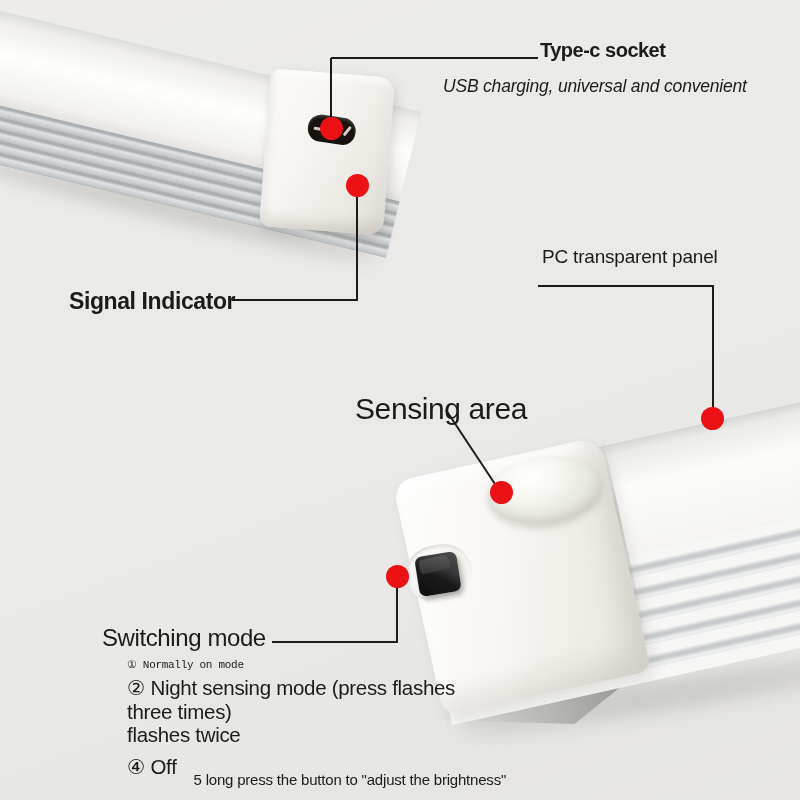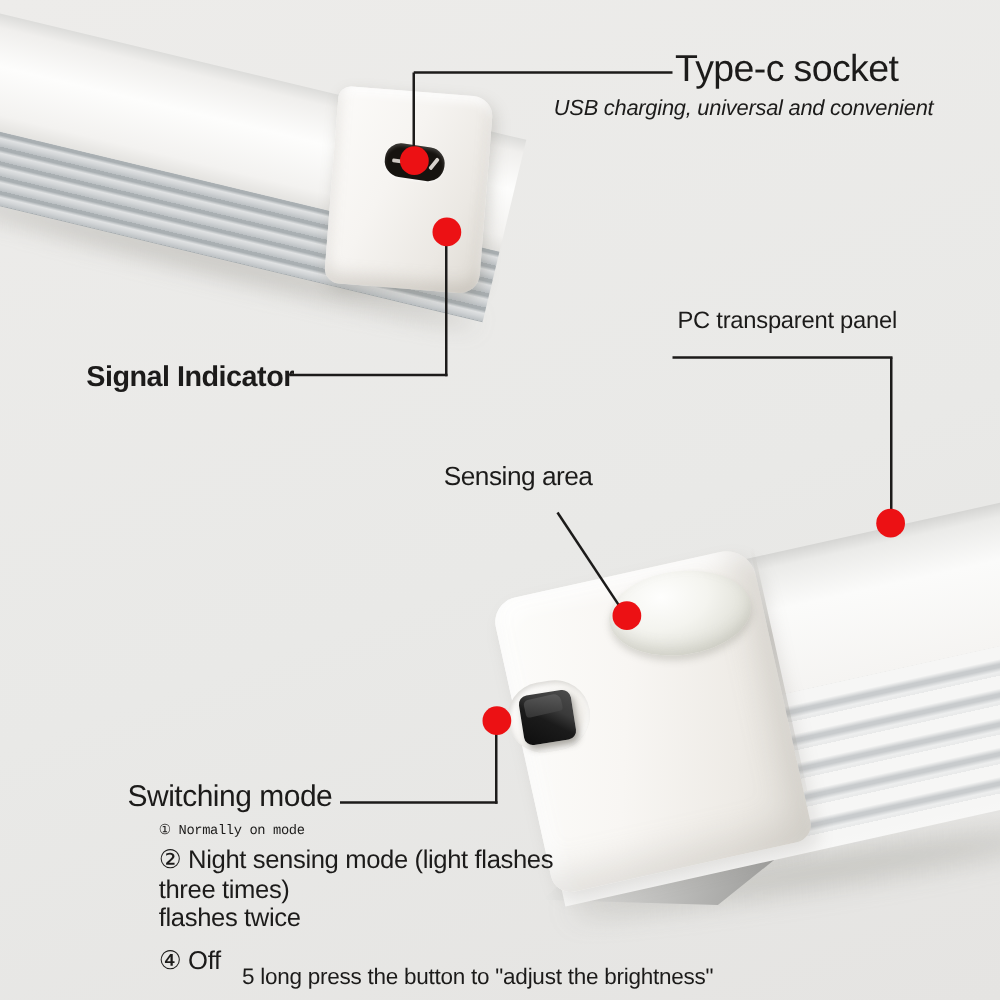--- a/index.html
+++ b/index.html
@@ -87,33 +87,33 @@
   .dot { position:absolute; width:23px; height:23px; border-radius:50%;
     background:#ec1114; z-index:9; }
   .dot-typec  { left:320px; top:117px; }
   .dot-signal { left:346px; top:174px; }
   .dot-pc     { left:701px; top:407px; }
   .dot-sense  { left:490px; top:481px; }
   .dot-switch { left:386px; top:565px; }
 
   
   .lbl { position:absolute; z-index:10; white-space:nowrap; }
-  .typec-title    { left:540px; top:39px;  font-size:30px; font-weight:400; letter-spacing:-0.5px; }
+  .typec-title    { left:540px; top:39px;  font-size:20px; font-weight:700; letter-spacing:-0.5px; }
   .typec-subtitle { left:443px; top:76px;  font-size:17.5px; letter-spacing:-0.2px;font-style:italic; }
   .signal-label   { left:69px;  top:288px; font-size:23px; font-weight:700; letter-spacing:-0.4px; }
   .pc-label       { left:542px; top:246px; font-size:19px; letter-spacing:-0.2px; }
-  .sensing-label  { left:355px; top:370px; font-size:21px; font-weight:500; letter-spacing:-0.4px; }
+  .sensing-label  { left:355px; top:392px; font-size:30px; font-weight:500; letter-spacing:-0.4px; }
   .switching-block { position:absolute; left:102px; top:624px; z-index:10; }
   .switching-label { font-size:24px; font-weight:500; letter-spacing:-0.4px; }
   .mode-list  { margin-left:25px; margin-top:3px; }
   .mode-line  { font-size:20.5px; line-height:23.5px; letter-spacing:-0.3px; white-space:nowrap; }
   .mode-line.small   { font-size:11px; line-height:21px;font-family:Liberation Mono, monospace; }
   .mode-line.indent3 { padding-left:6px; }
   .mode-last  { display:flex; align-items:center; gap:17px; }
-  .note { font-size:18px; letter-spacing:-0.2px; white-space:nowrap;margin-top:24px; }
+  .note { font-size:15px; letter-spacing:-0.2px; white-space:nowrap;margin-top:24px; }
 </style>
 </head>
 <body>
 
 <div class="stage">
 
   <div class="bar1-shadow"></div>
   <div class="bar1">
     <div class="panel"></div>
     <div class="fins"></div>
@@ -154,21 +154,21 @@
   <div class="lbl typec-title">Type-c socket</div>
   <div class="lbl typec-subtitle">USB charging, universal and convenient</div>
   <div class="lbl signal-label">Signal Indicator</div>
   <div class="lbl pc-label">PC transparent panel</div>
   <div class="lbl sensing-label">Sensing area</div>
 
   <div class="switching-block">
     <div class="switching-label">Switching mode</div>
     <div class="mode-list">
       <div class="mode-line small">① Normally on mode</div>
-      <div class="mode-line">② Night sensing mode (light flashes</div>
+      <div class="mode-line">② Night sensing mode (press flashes</div>
       <div class="mode-line">three times)</div>
       <div class="mode-line">flashes twice</div>
       <div class="mode-last">
         <span class="mode-line">④ Off</span>
         <span class="note">5 long press the button to "adjust the brightness"</span>
       </div>
     </div>
   </div>
 
 </div>

